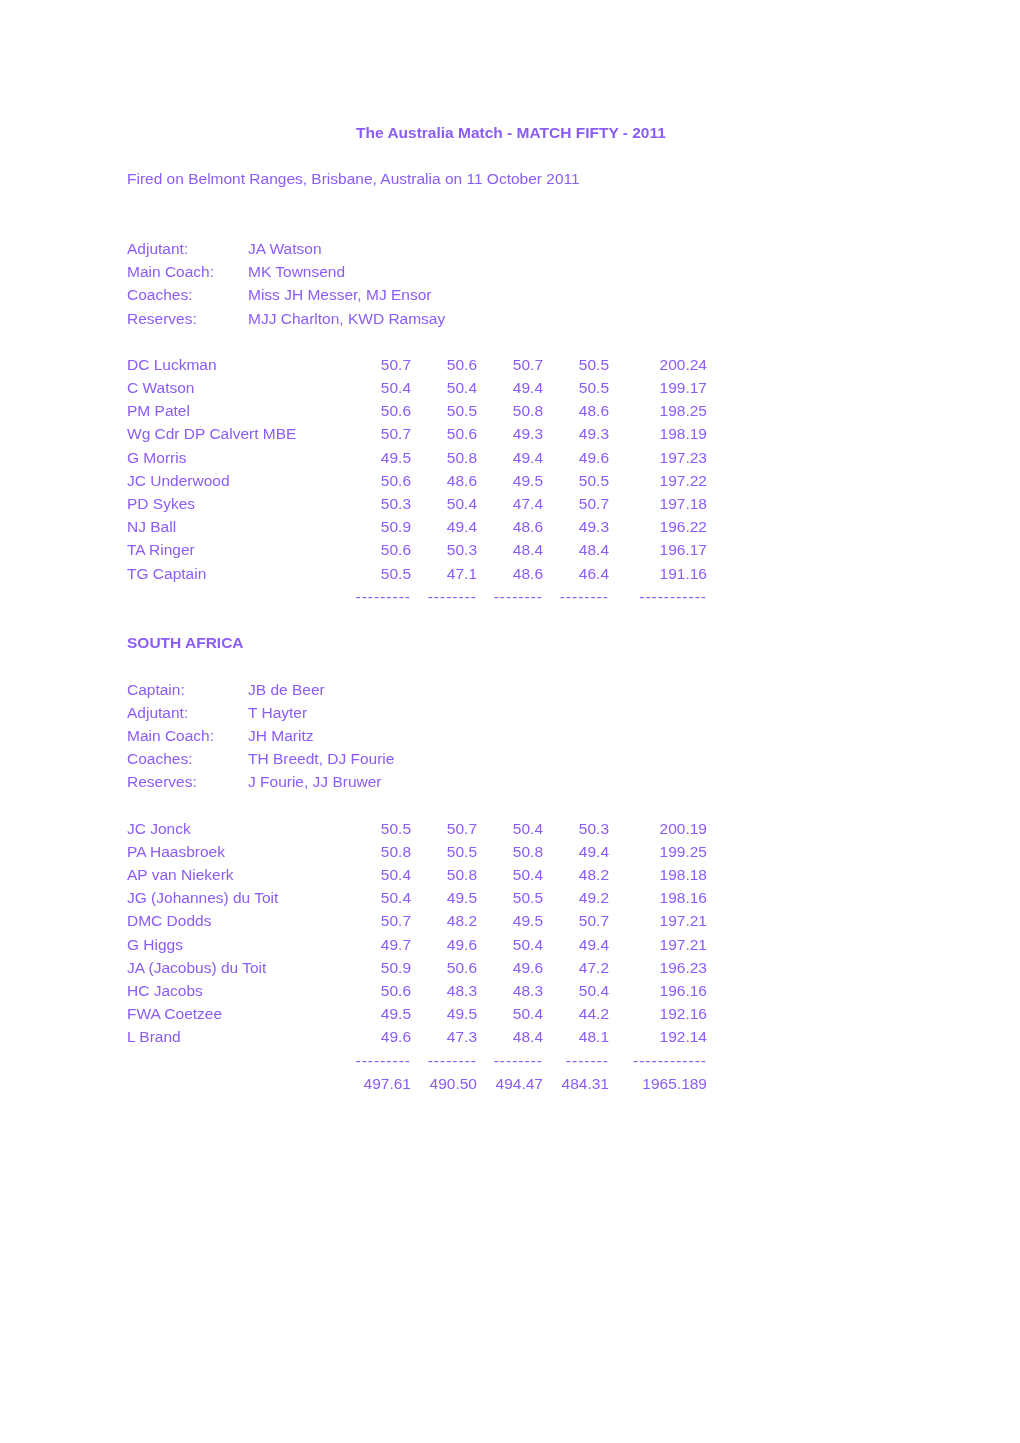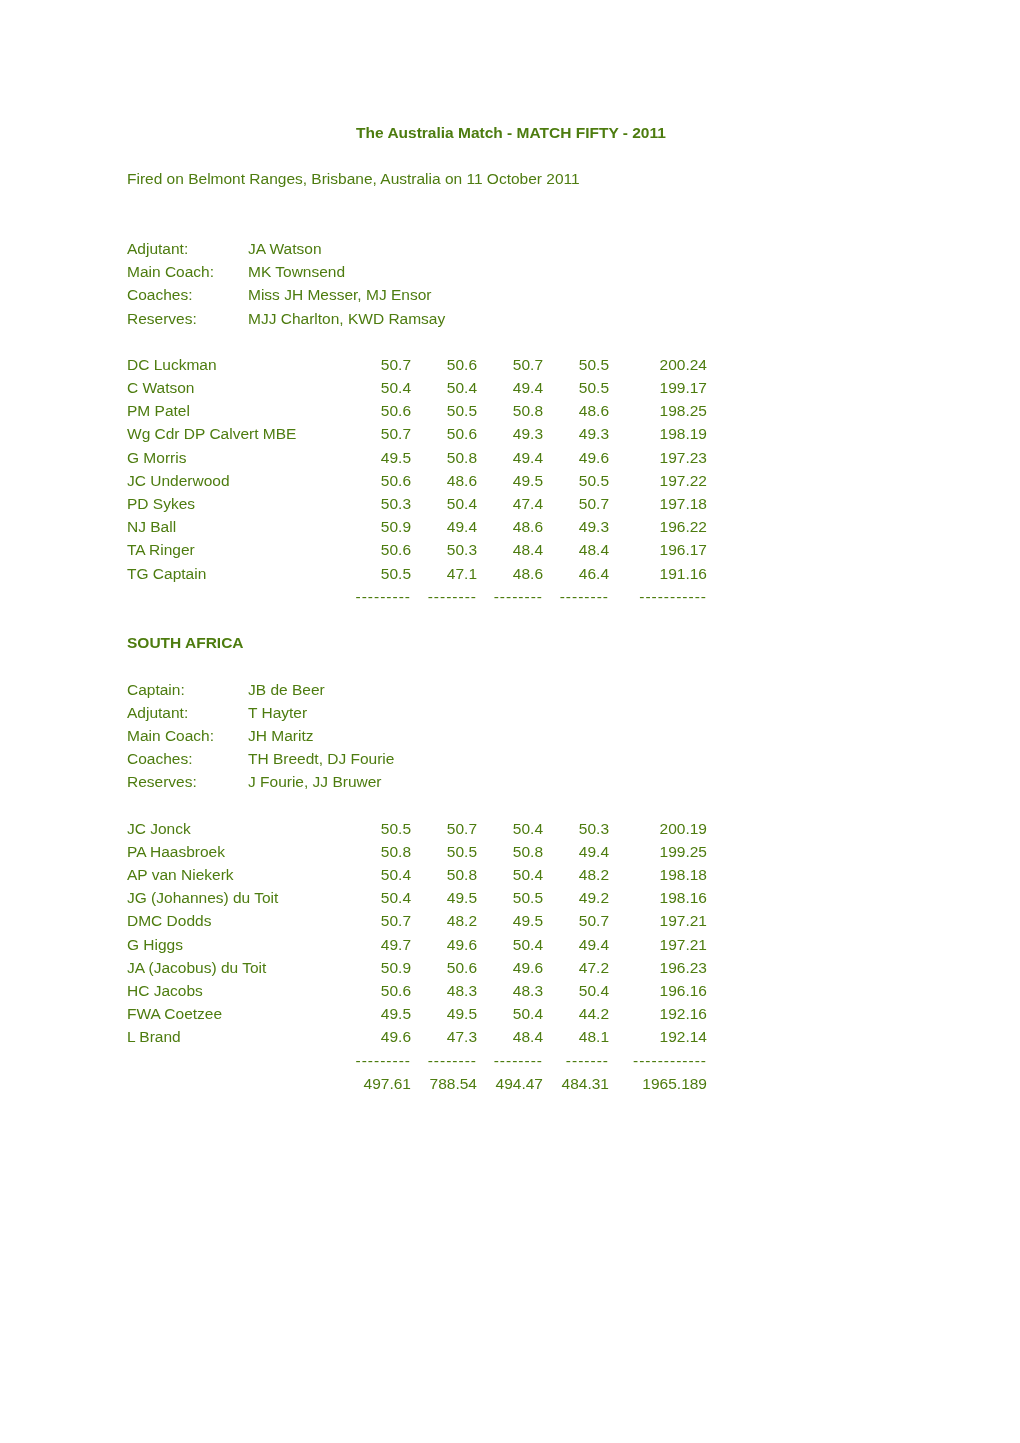--- a/index.html
+++ b/index.html
@@ -5,21 +5,21 @@
   html, body { margin: 0; padding: 0; background: #ffffff; }
   .page {
     position: relative;
     width: 1020px;
     height: 1443px;
     background: #ffffff;
     overflow: hidden;
     font-family: "Liberation Sans", sans-serif;
     font-size: 15.5px;
     line-height: 23.2px;
-    color: #4d7c0f;
+    color: #8b5cf6;
   }
   .content {
     position: absolute;
     left: 127px;
     top: 121px;
     width: 768px;
   }
   .line { height: 23.2px; white-space: pre; }
   .title { font-weight: bold; text-align: center; }
   .team-name { font-weight: bold; }
@@ -234,21 +234,21 @@
             <div></div>
             <div class="sep">---------</div>
             <div class="sep">--------</div>
             <div class="sep">--------</div>
             <div class="sep">-------</div>
             <div class="sep">------------</div>
           </div>
           <div class="row">
             <div></div>
             <div class="num">497.61</div>
-            <div class="num">788.54</div>
+            <div class="num">490.50</div>
             <div class="num">494.47</div>
             <div class="num">484.31</div>
             <div class="num">1965.189</div>
           </div>
           <div class="line"></div>
         </div>
       </div>
   </div>
 </div>
 

